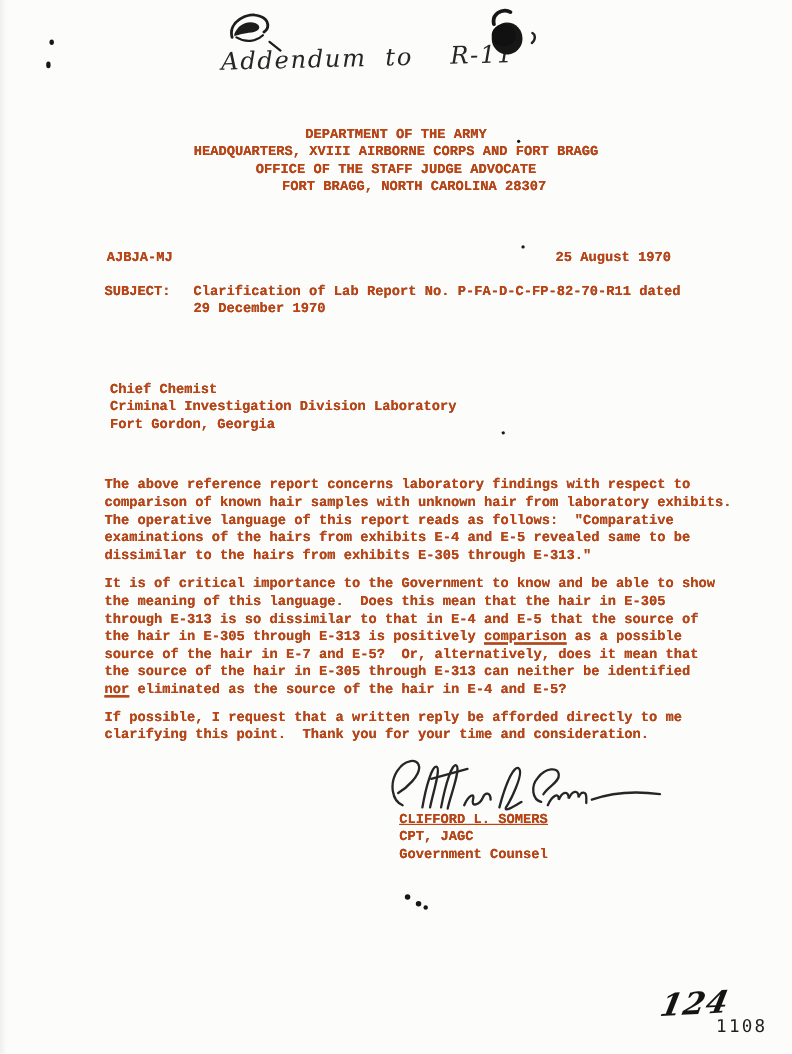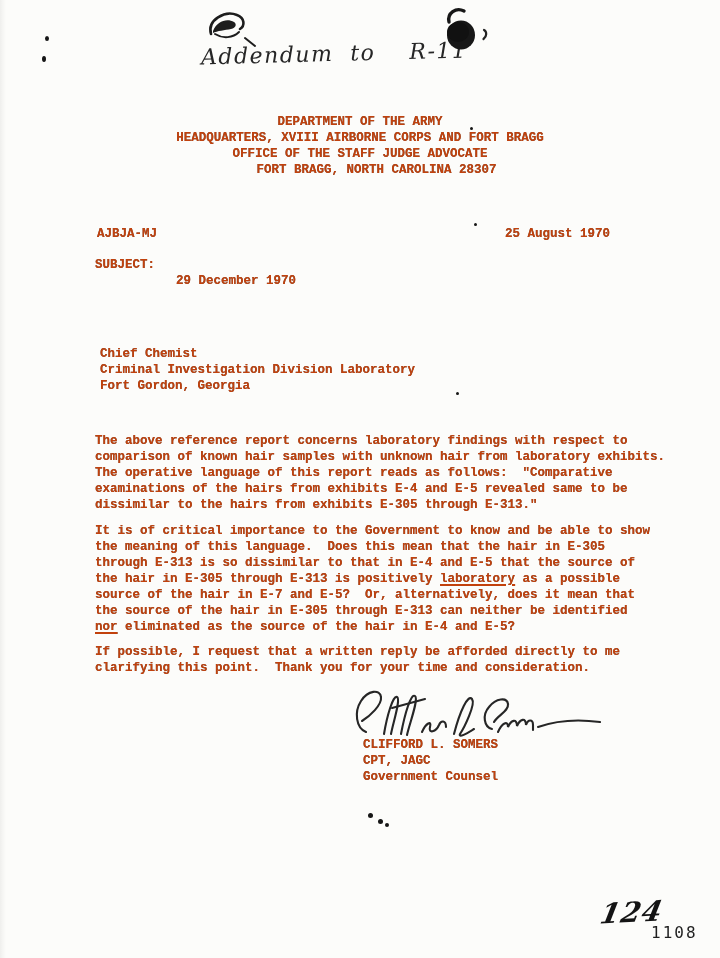--- a/index.html
+++ b/index.html
@@ -99,41 +99,42 @@
     <div class="t center" style="top:115px;">DEPARTMENT OF THE ARMY</div>
     <div class="t center" style="top:131px;">HEADQUARTERS, XVIII AIRBORNE CORPS AND FORT BRAGG</div>
     <div class="t center" style="top:147px;">OFFICE OF THE STAFF JUDGE ADVOCATE</div>
     <div class="t center" style="top:163px;padding-left:33px;">FORT BRAGG, NORTH CAROLINA 28307</div>
   </div>
 
   <div class="t" style="left:97px; top:227px;">AJBJA-MJ</div>
   <div class="t" style="left:505px; top:227px;">25 August 1970</div>
 
   <div class="t" style="left:95px; top:258px;">SUBJECT:</div>
+  <div class="t" style="left:176px; top:258px;">Clarification of Lab Report No. P-FA-D-C-FP-82-70-R11 dated</div>
   <div class="t" style="left:176px; top:274px;">29 December 1970</div>
 
   <div>
     <div class="t" style="left:100px; top:347px;">Chief Chemist</div>
     <div class="t" style="left:100px; top:363px;">Criminal Investigation Division Laboratory</div>
     <div class="t" style="left:100px; top:379px;">Fort Gordon, Georgia</div>
   </div>
 
   <div>
     <div class="t" style="left:95px; top:434px;">The above reference report concerns laboratory findings with respect to</div>
     <div class="t" style="left:95px; top:450px;">comparison of known hair samples with unknown hair from laboratory exhibits.</div>
     <div class="t" style="left:95px; top:466px;">The operative language of this report reads as follows:  "Comparative</div>
     <div class="t" style="left:95px; top:482px;">examinations of the hairs from exhibits E-4 and E-5 revealed same to be</div>
     <div class="t" style="left:95px; top:498px;">dissimilar to the hairs from exhibits E-305 through E-313."</div>
   </div>
 
   <div>
     <div class="t" style="left:95px; top:524px;">It is of critical importance to the Government to know and be able to show</div>
     <div class="t" style="left:95px; top:540px;">the meaning of this language.  Does this mean that the hair in E-305</div>
     <div class="t" style="left:95px; top:556px;">through E-313 is so dissimilar to that in E-4 and E-5 that the source of</div>
-    <div class="t" style="left:95px; top:572px;"><span>the hair in E-305 through E-313 is positively </span><span class="u">laboratory</span><span> as a possible</span></div>
+    <div class="t" style="left:95px; top:572px;"><span>the hair in E-305 through E-313 is positively </span><span class="u">comparison</span><span> as a possible</span></div>
     <div class="t" style="left:95px; top:588px;">source of the hair in E-7 and E-5?  Or, alternatively, does it mean that</div>
     <div class="t" style="left:95px; top:604px;">the source of the hair in E-305 through E-313 can neither be identified</div>
     <div class="t" style="left:95px; top:620px;"><span class="u">nor</span><span> eliminated as the source of the hair in E-4 and E-5?</span></div>
   </div>
 
   <div>
     <div class="t" style="left:95px; top:645px;text-align:right;">If possible, I request that a written reply be afforded directly to me</div>
     <div class="t" style="left:95px; top:661px;">clarifying this point.  Thank you for your time and consideration.</div>
   </div>
 
@@ -145,21 +146,21 @@
       <path d="M42,22 L75,13"></path>
       <path d="M72,46 C76,37 82,34 80,41 C78,48 86,46 89,39 C91,34 96,34 96,41"></path>
       <path d="M104,48 C110,25 118,8 122,13 C126,18 114,42 110,48 C108,53 119,46 124,43"></path>
       <path d="M142,43 C134,41 132,29 139,21 C146,12 157,11 158,18 C159,25 148,29 144,36"></path>
       <path d="M148,46 C152,37 158,34 158,41 C161,34 167,32 167,40 C170,33 176,31 176,39 C178,33 183,33 183,39 L183,44"></path>
       <path d="M188,41 C205,35 228,33 250,36"></path>
     </g>
   </svg>
 
   <div>
-    <div class="t" style="left:363px; top:738px;">CLIFFORD L. SOMERS</div>
+    <div class="t" style="left:363px; top:738px;text-decoration:underline;">CLIFFORD L. SOMERS</div>
     <div class="t" style="left:363px; top:754px;">CPT, JAGC</div>
     <div class="t" style="left:363px; top:770px;">Government Counsel</div>
   </div>
 
   <div class="speck" style="left:45px; top:36px;  width:4px; height:5px;"></div>
   <div class="speck" style="left:42px; top:56px;  width:4px; height:6px;"></div>
   <div class="speck" style="left:470px; top:127px; width:3px; height:3px;"></div>
   <div class="speck" style="left:474px; top:223px; width:3px; height:3px;"></div>
   <div class="speck" style="left:456px; top:392px; width:3px; height:3px;"></div>
   <div class="speck" style="left:368px; top:813px; width:5px; height:5px;"></div>

